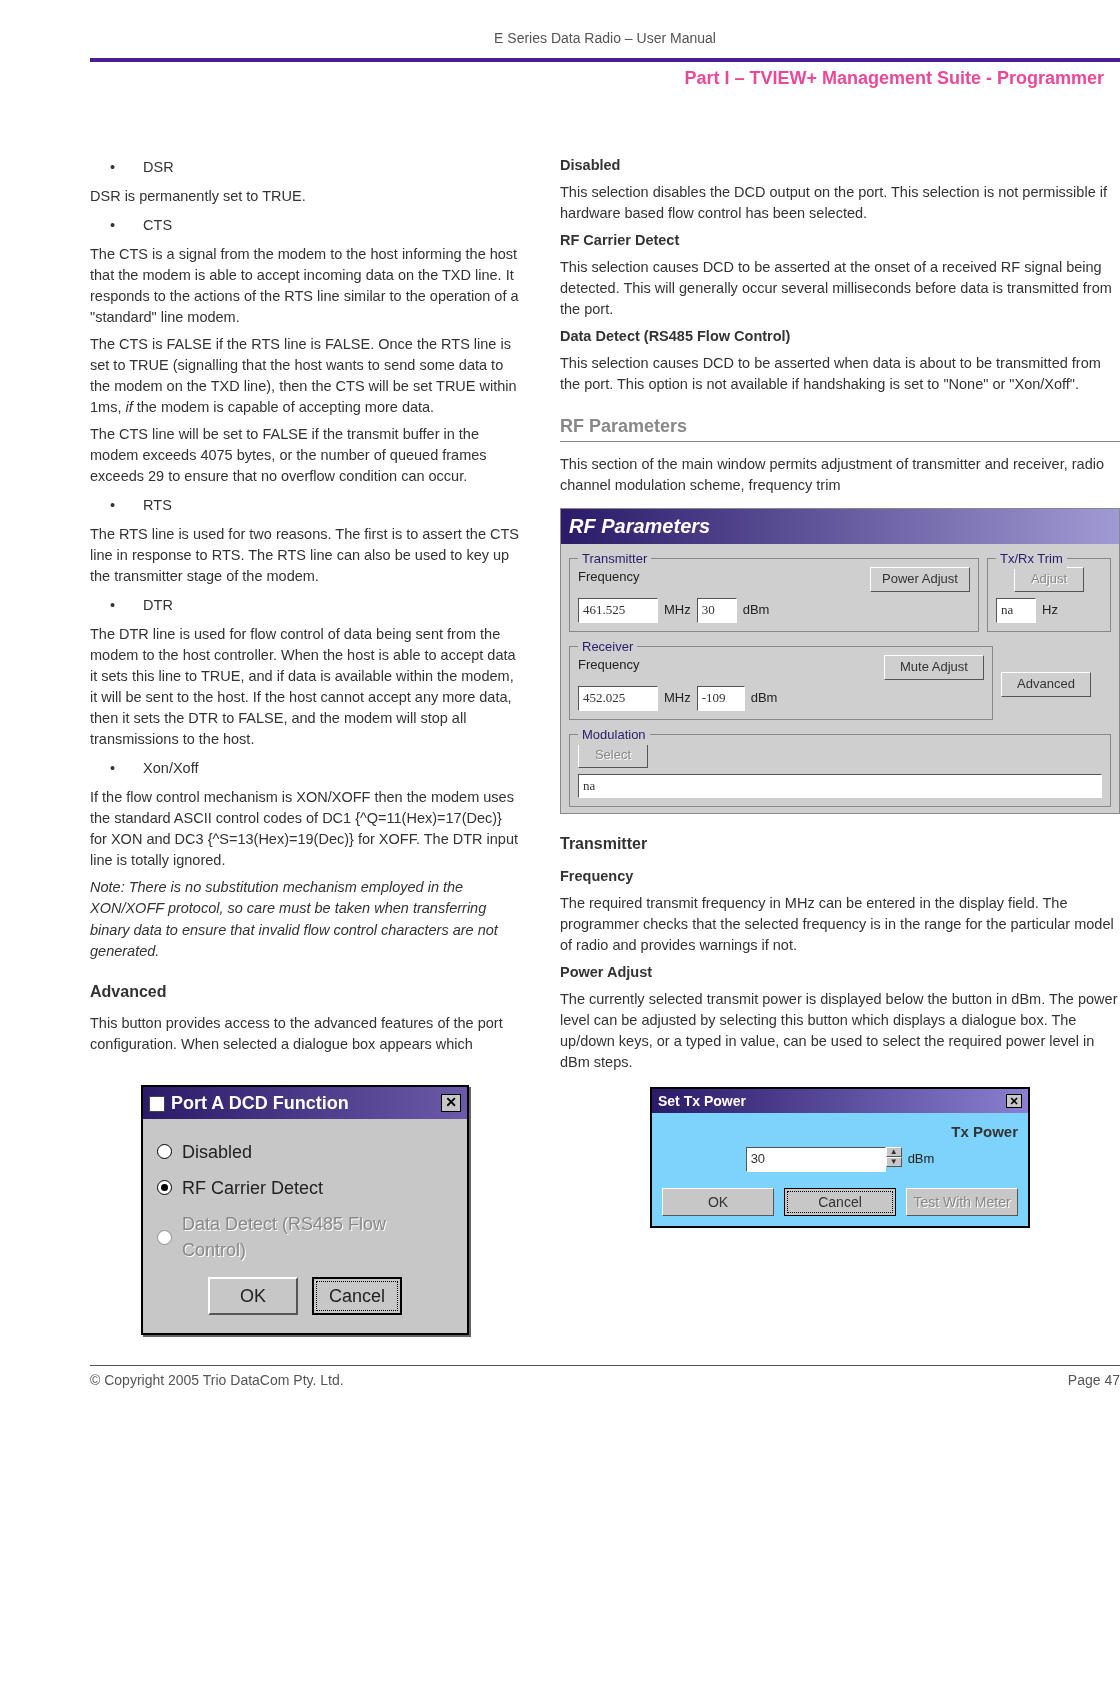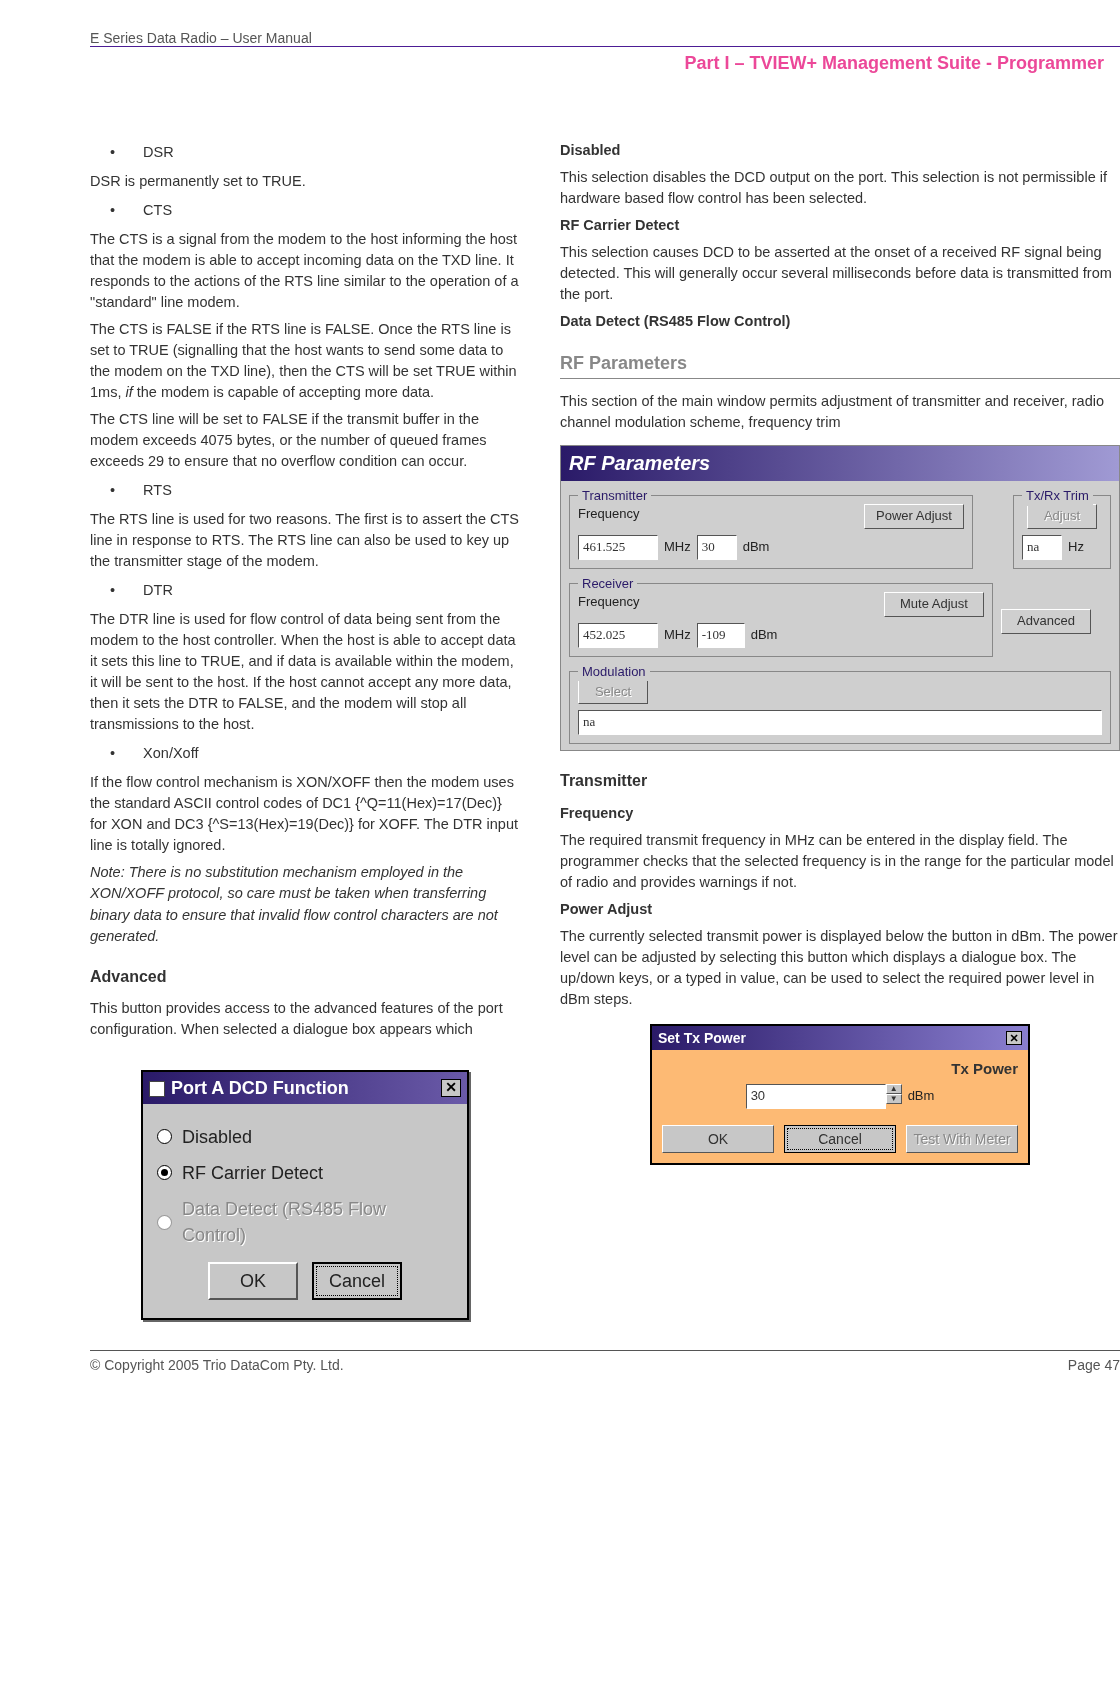--- a/index.html
+++ b/index.html
@@ -10,23 +10,23 @@
     background: #fff;
     color: #333;
     width: 1120px;
   }
   .page {
     padding: 30px 0 20px 90px;
     width: 1120px;
   }
   .header-row {
     display: flex;
-    justify-content: flex-start;
-    border-bottom: 1px solid #4c1d95;
-    padding-bottom: 0;
+    justify-content: center;
+    border-bottom: 4px solid #4c1d95;
+    padding-bottom: 12px;
     margin-bottom: 6px;
     padding-right: 0;
   }
   .header-left {
     font-size: 14px;
     color: #555;
   }
   .header-right-sub {
     font-size: 18px;
     font-weight: bold;
@@ -128,39 +128,39 @@
     color:#fff; font-weight:bold; font-size:20px; padding:3px 8px; font-style:italic;
   }
   .rf-row { display:flex; gap:8px; padding:4px 8px 0 8px; }
   .groupbox {
     border:1px solid #888; background:#cfcfcf; padding:8px; position:relative; margin-top:10px;
   }
   .groupbox .legend {
     position:absolute; top:-9px; left:8px; background:#cfcfcf; padding:0 4px; color:#2a1a68; font-size:13px;
   }
   .gb-tx { flex: 1; }
-  .gb-trim { width:98px;margin-left:32px; }
+  .gb-trim { width:124px; }
   .gb-rx { flex:1; }
   .gb-adv { width:110px; border:none; padding:8px 0 0 0; margin-top:10px; }
   .field-label { color:#222; font-size:13px; margin-bottom:4px; }
   .text-input {
     background:#fff; border-top:1px solid #555; border-left:1px solid #555;
     border-right:1px solid #fff; border-bottom:1px solid #fff; padding:2px 4px; font-size:13px; min-height:18px;font-family:Liberation Serif, serif;
   }
   .flat-btn {
     background:#cfcfcf; border-top:1px solid #fff; border-left:1px solid #fff;
     border-right:1px solid #555; border-bottom:1px solid #555; padding:2px 8px; font-size:13px; text-align:center;
   }
   .flat-btn.disabled { color:#888; text-shadow:1px 1px 0 #fff; }
   .inline { display:flex; align-items:center; gap:6px; }
   .unit { font-size:13px; color:#222; }
 
   
   .txpow-dialog {
-    border:2px solid #000; background:#fdba74; width:380px; margin:14px 0 0 90px;
+    border:2px solid #000; background:#7dd3fc; width:380px; margin:14px 0 0 90px;
     font-family: Tahoma, sans-serif; font-size:14px;
   }
   .txpow-title {
     background: linear-gradient(to right, #2a1a68, #8a7fd0);
     color:#fff; font-weight:bold; font-size:14px; padding:2px 6px;
     display:flex; justify-content:space-between; align-items:center;
   }
   .txpow-body { padding:4px 10px 10px 10px; }
   .txpow-label { text-align:right; font-weight:bold; font-size:15px; margin:4px 0; }
   .spinner {
@@ -264,20 +264,21 @@
     </div>
 
     <div class="col">
       <div class="para bold">Disabled</div>
       <div class="para">This selection disables the DCD output on the port. This selection is not permissible if hardware based flow control has been selected.</div>
 
       <div class="para bold">RF Carrier Detect</div>
       <div class="para">This selection causes DCD to be asserted at the onset of a received RF signal being detected. This will generally occur several milliseconds before data is transmitted from the port.</div>
 
       <div class="para bold">Data Detect (RS485 Flow Control)</div>
+      <div class="para">This selection causes DCD to be asserted when data is about to be transmitted from the port. This option is not available if handshaking is set to "None" or "Xon/Xoff".</div>
 
       <h3 class="section-grey">RF Parameters</h3>
       <div class="para">This section of the main window permits adjustment of transmitter and receiver, radio channel modulation scheme, frequency trim</div>
 
       <div class="rf-panel">
         <div class="rf-title">RF Parameters</div>
         <div class="rf-row">
           <div class="groupbox gb-tx">
             <span class="legend">Transmitter</span>
             <div class="inline" style="justify-content:space-between">

